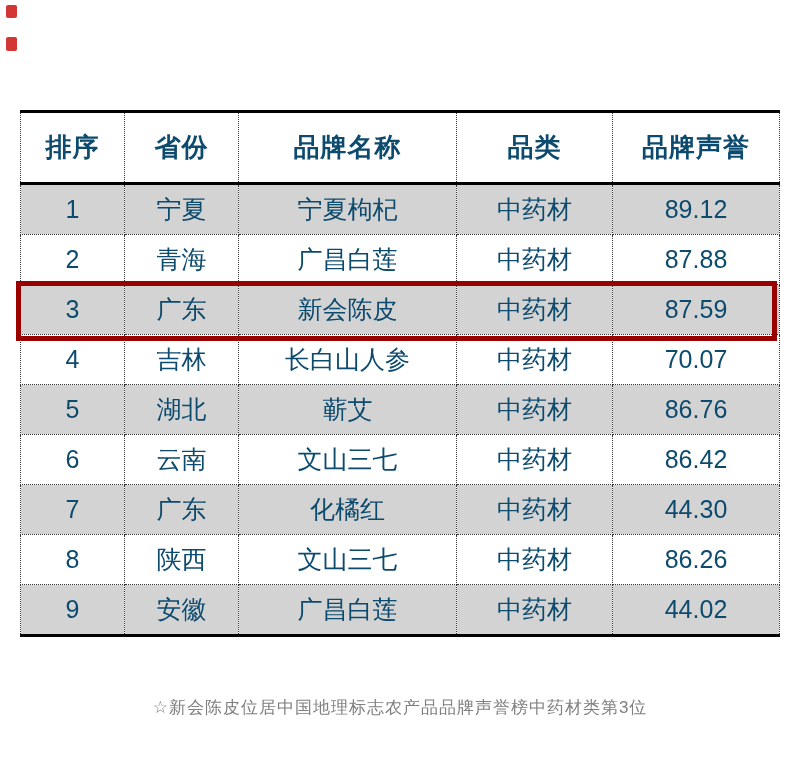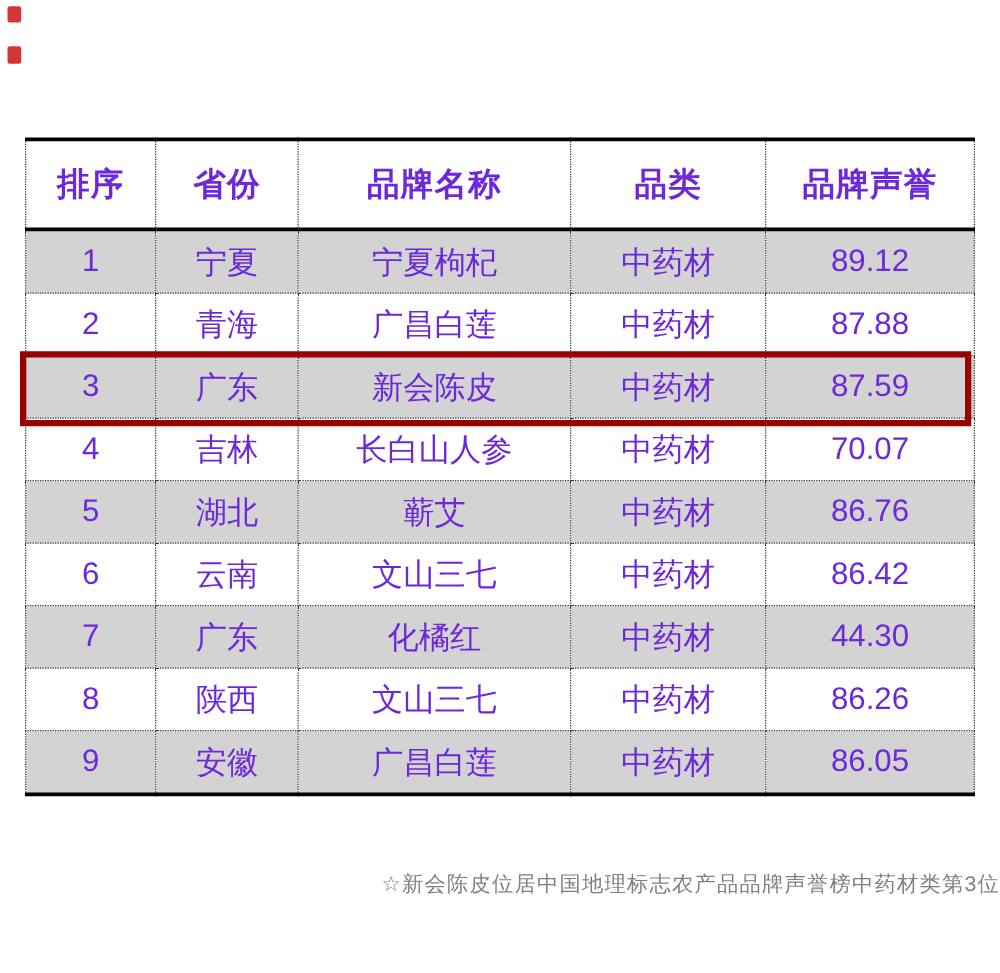--- a/index.html
+++ b/index.html
@@ -37,21 +37,21 @@
     border-left: 1px dotted #333;
     border-right: 1px dotted #333;
   }
   .rank-table th, .rank-table td {
     border-left: 1px dotted #333;
     border-right: 1px dotted #333;
     border-bottom: 1px dotted #333;
     text-align: center;
     vertical-align: middle;
     padding: 0;
-    color: #6d28d9;
+    color: #0c4a6e;
     overflow: hidden;
     white-space: nowrap;
   }
   .rank-table thead th {
     height: 69px;
     font-size: 26px;
     font-weight: bold;
     background: #ffffff;
     border-bottom: 3px solid #000;
     letter-spacing: 1px;
@@ -70,21 +70,21 @@
     border: 5px solid var(--hl, #990000);
     box-sizing: border-box;
     pointer-events: none;
     background: transparent;
   }
 
   .caption {
     position: absolute;
     left: 0; top: 696px;
     width: 800px;
-    text-align: right;
+    text-align: center;
     font-size: 17px;
     color: var(--caption-color, #7f7f7f);
     letter-spacing: 1px;
   }
 </style>
 </head>
 <body>
 
 <div class="stage">
 
@@ -163,21 +163,21 @@
           <td>陕西</td>
           <td>文山三七</td>
           <td>中药材</td>
           <td>86.26</td>
         </tr>
         <tr class="zebra">
           <td>9</td>
           <td>安徽</td>
           <td>广昌白莲</td>
           <td>中药材</td>
-          <td>86.05</td>
+          <td>44.02</td>
         </tr>
       </tbody>
   </table>
 
   <div class="highlight-box"></div>
 
   <div class="caption">☆新会陈皮位居中国地理标志农产品品牌声誉榜中药材类第3位</div>
 
 </div>
 

